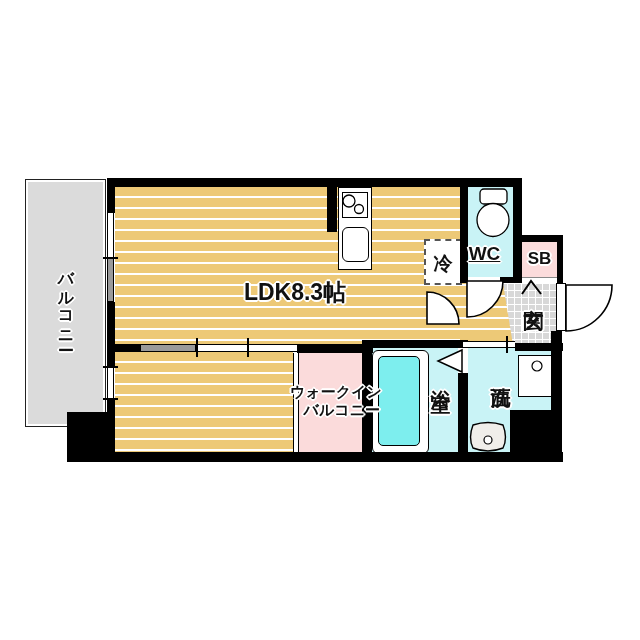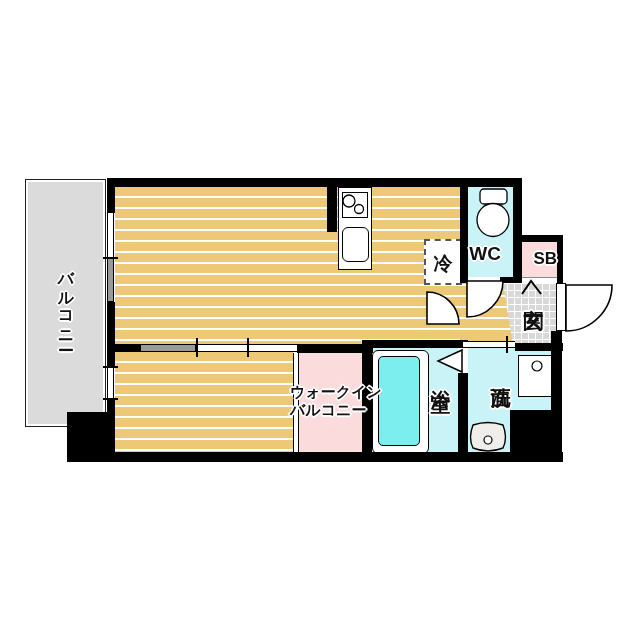--- a/index.html
+++ b/index.html
@@ -111,34 +111,35 @@
     <ellipse cx="493" cy="220" rx="16" ry="16.5" fill="#fff" stroke="#000" stroke-width="1.3"></ellipse>
 
     <circle cx="537" cy="366" r="5" fill="#fff" stroke="#000" stroke-width="1.2"></circle>
 
     <path d="M 473 425 Q 488 420 503 425 Q 508 438 503 448 Q 488 454 473 448 Q 468 438 473 425 Z" fill="#f0eeea" stroke="#000" stroke-width="1.4"></path>
     <circle cx="488" cy="440" r="4" fill="#fff" stroke="#000" stroke-width="1.2"></circle>
 
     <polyline points="522,294 531,281 541,294" fill="none" stroke="#000" stroke-width="2"></polyline>
   </svg>
 
+  <div class="lbl" style="left:200px;top:277px;width:190px;text-align:center;font-size:23px;">LDK8.3帖</div>
 
 
-  <div class="lbl" style="left:290px;top:383px;width:90px;text-align:left;font-size:15px;line-height:18px;font-weight:700;">
+  <div class="lbl" style="left:290px;top:383px;width:90px;text-align:right;font-size:15px;line-height:18px;font-weight:700;">
     <span>ウォークイン</span><br>
     <span>バルコニー</span>
   </div>
 
   <div class="lbl vert" style="left:428px;top:374px;font-size:20px;letter-spacing:3px;">浴室</div>
 
   <div class="lbl vert" style="left:488px;top:372px;font-size:20px;letter-spacing:2px;">洗面</div>
 
   <div class="lbl vert" style="left:521px;top:293px;font-size:20px;letter-spacing:2px;">玄関</div>
 
-  <div class="lbl" style="left:468px;top:243px;width:33px;text-align:right;font-size:19px;">WC</div>
+  <div class="lbl" style="left:468px;top:243px;width:33px;text-align:center;font-size:19px;text-decoration:underline;">WC</div>
 
-  <div class="lbl" style="left:522px;top:249px;width:35px;text-align:right;font-size:17px;">SB</div>
+  <div class="lbl" style="left:522px;top:249px;width:35px;text-align:center;font-size:17px;">SB</div>
 
   <div class="lbl" style="left:424px;top:251px;width:38px;text-align:center;font-size:19px;">冷</div>
 
   <div class="lbl vert" style="left:55px;top:260px;font-size:16px;letter-spacing:2px;">バルコニー</div>
 
 </div>
 
 </body></html>

